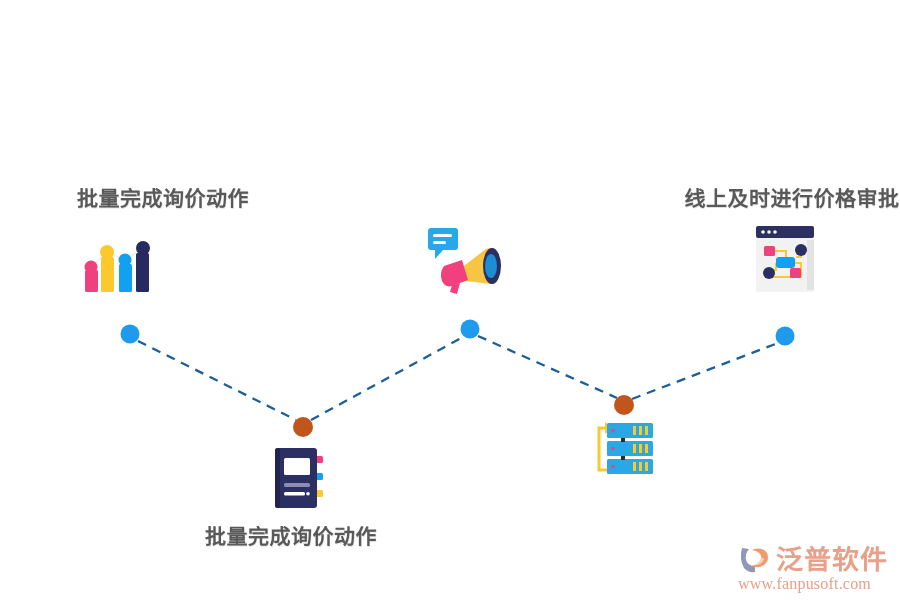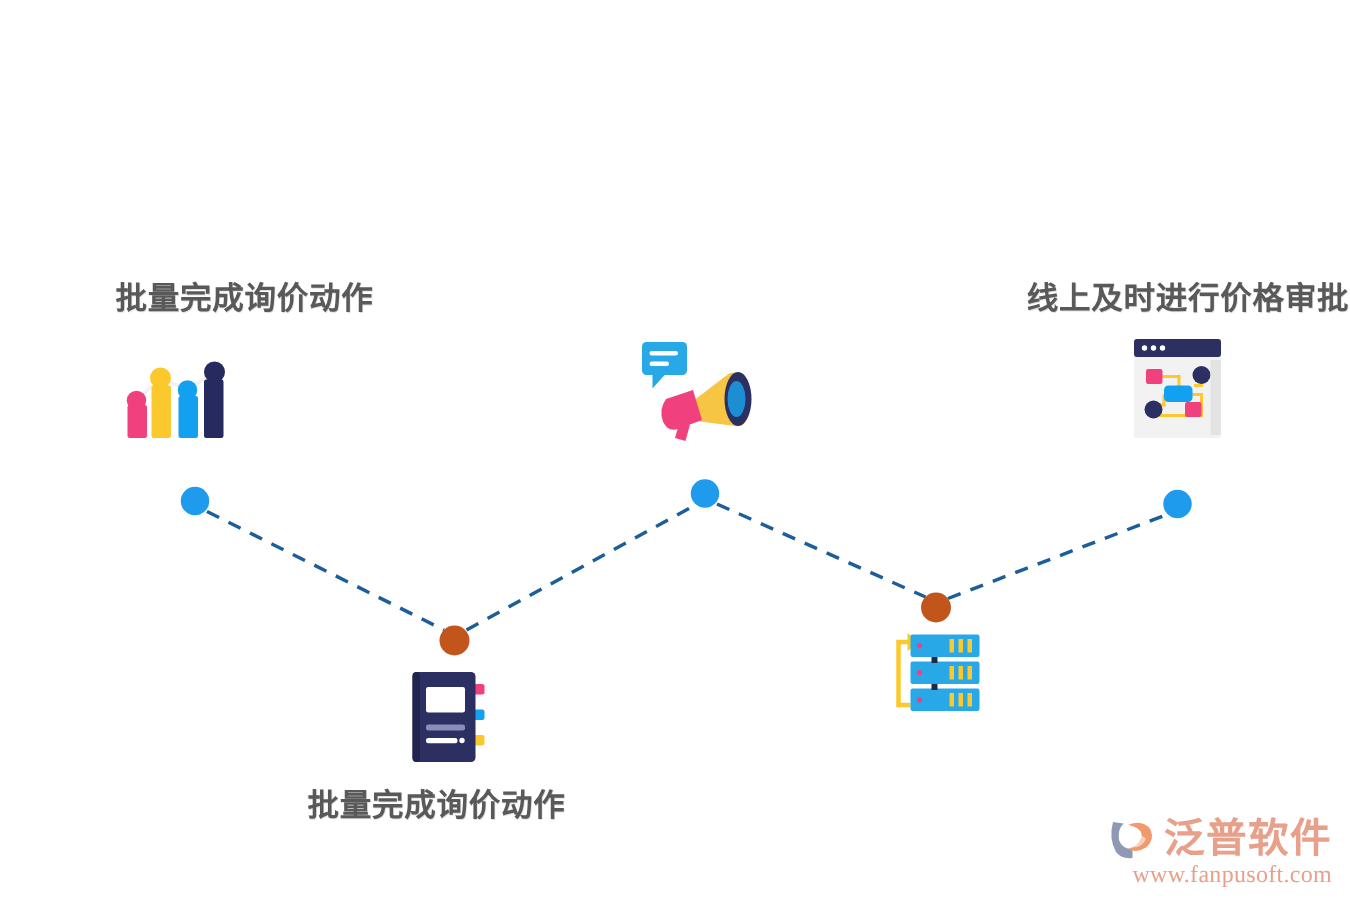--- a/index.html
+++ b/index.html
@@ -88,21 +88,21 @@
     color: #e8a08a;
     letter-spacing: 1px;
     font-family: "DejaVu Sans", "Liberation Sans", sans-serif;
   }
   .brand-url {
     font-size: 16px;
     color: #e8a08a;
     letter-spacing: 0.2px;
     font-family: "Liberation Serif", "DejaVu Serif", serif;
     margin-top: 2px;
-    text-align: right;
+    text-align: left;
     width: 100%;
   }
 </style>
 </head>
 <body>
 
 <div id="stage">
 
   <svg id="connector-layer" viewBox="0 0 900 600" width="900" height="600">
     <g stroke="#1d5e99" stroke-width="2.3" fill="none" stroke-dasharray="9 7" stroke-linecap="butt">

